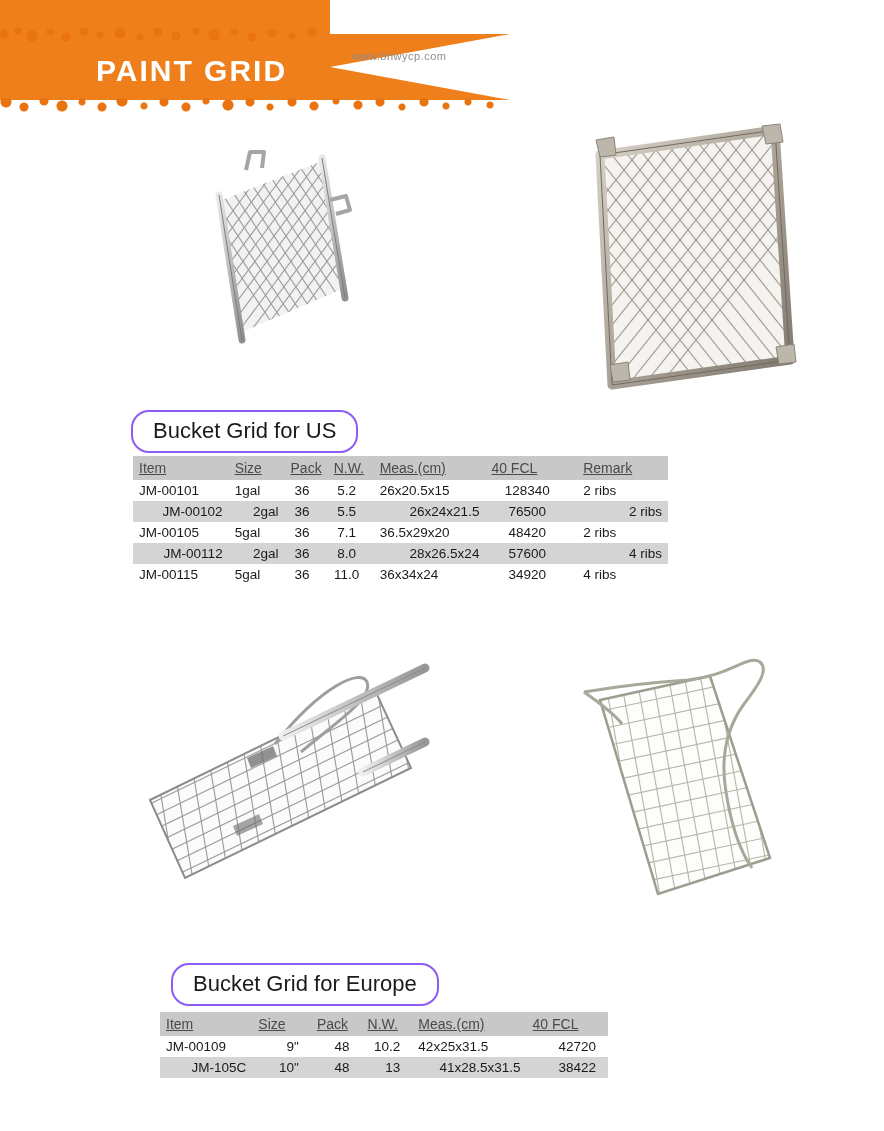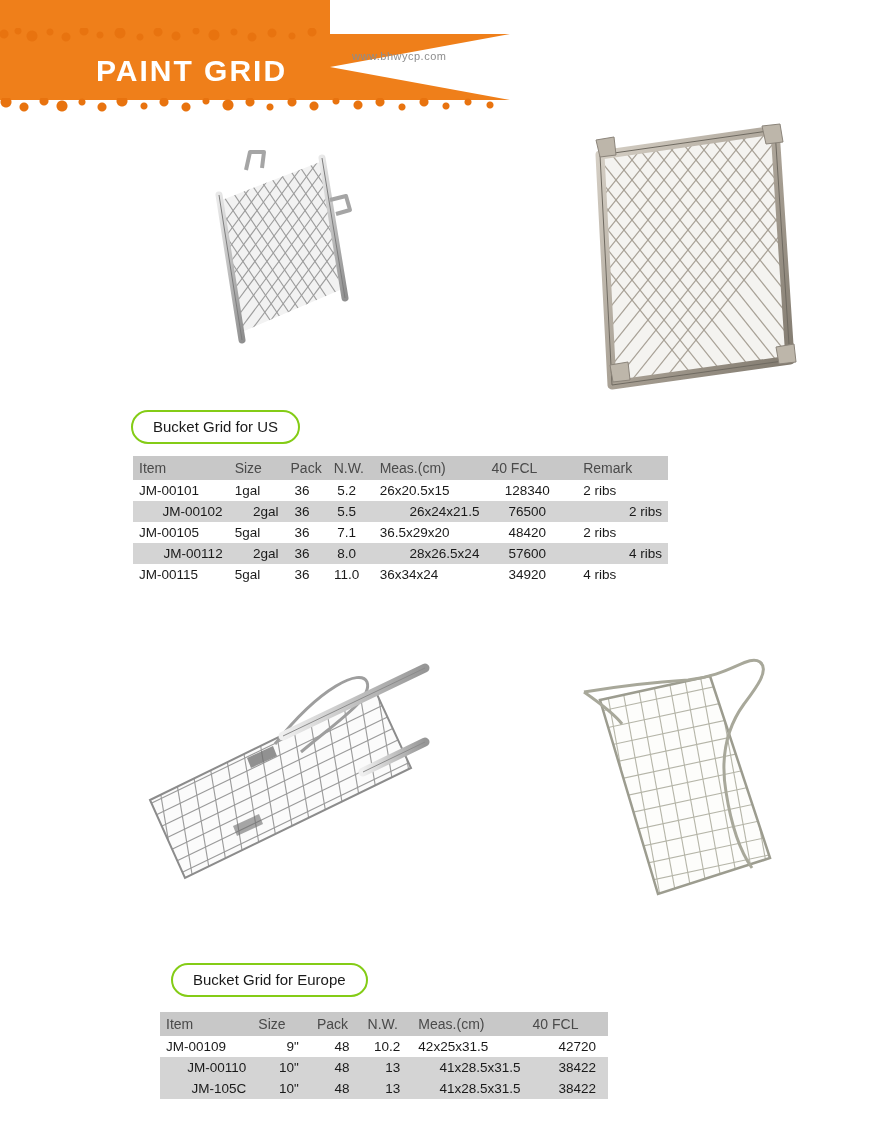--- a/index.html
+++ b/index.html
@@ -114,43 +114,44 @@
       radial-gradient(circle at 402px 9px, #e8730f 3px, transparent 4px),
       radial-gradient(circle at 424px 4px, #e8730f 4px, transparent 5px),
       radial-gradient(circle at 446px 8px, #e8730f 3px, transparent 4px),
       radial-gradient(circle at 468px 4px, #e8730f 3px, transparent 4px),
       radial-gradient(circle at 490px 7px, #e8730f 3px, transparent 4px);
   }
 
   
   .section-label {
     position: absolute;
-    border: 2px solid #84cc16;
+    border: 2px solid #8b5cf6;
     border-radius: 18px;
     padding: 6px 20px 7px 20px;
-    font-size: 15px;
+    font-size: 22px;
     color: #1a1a1a;
     background: #ffffff;
     white-space: nowrap;
   }
 
   
   .spec-table {
     position: absolute;
     border-collapse: collapse;
     font-size: 13.5px;
     color: #1a1a1a;
   }
   .spec-table th {
     background: #c8c8c8;
     color: #4a4a4a;
     font-weight: normal;
     text-align: left;
     padding: 4px 6px;
     font-size: 14px;
+    text-decoration: underline;
   }
   .spec-table td {
     padding: 3px 6px;
     font-size: 13.5px;
   }
   .spec-table tbody tr.alt td {
     background: #d4d4d4;
     text-align: right;
   }
   .spec-table tbody tr td {
@@ -516,28 +517,20 @@
   <tbody>
     <tr>
       <td>JM-00109</td>
       <td class="num">9"</td>
       <td class="num">48</td>
       <td class="num">10.2</td>
       <td>42x25x31.5</td>
       <td class="num">42720</td>
     </tr>
     <tr class="alt">
-      <td>JM-00110</td>
-      <td class="num">10"</td>
-      <td class="num">48</td>
-      <td class="num">13</td>
-      <td>41x28.5x31.5</td>
-      <td class="num">38422</td>
-    </tr>
-    <tr class="alt">
       <td>JM-105C</td>
       <td class="num">10"</td>
       <td class="num">48</td>
       <td class="num">13</td>
       <td>41x28.5x31.5</td>
       <td class="num">38422</td>
     </tr>
   </tbody>
 </table>
 

